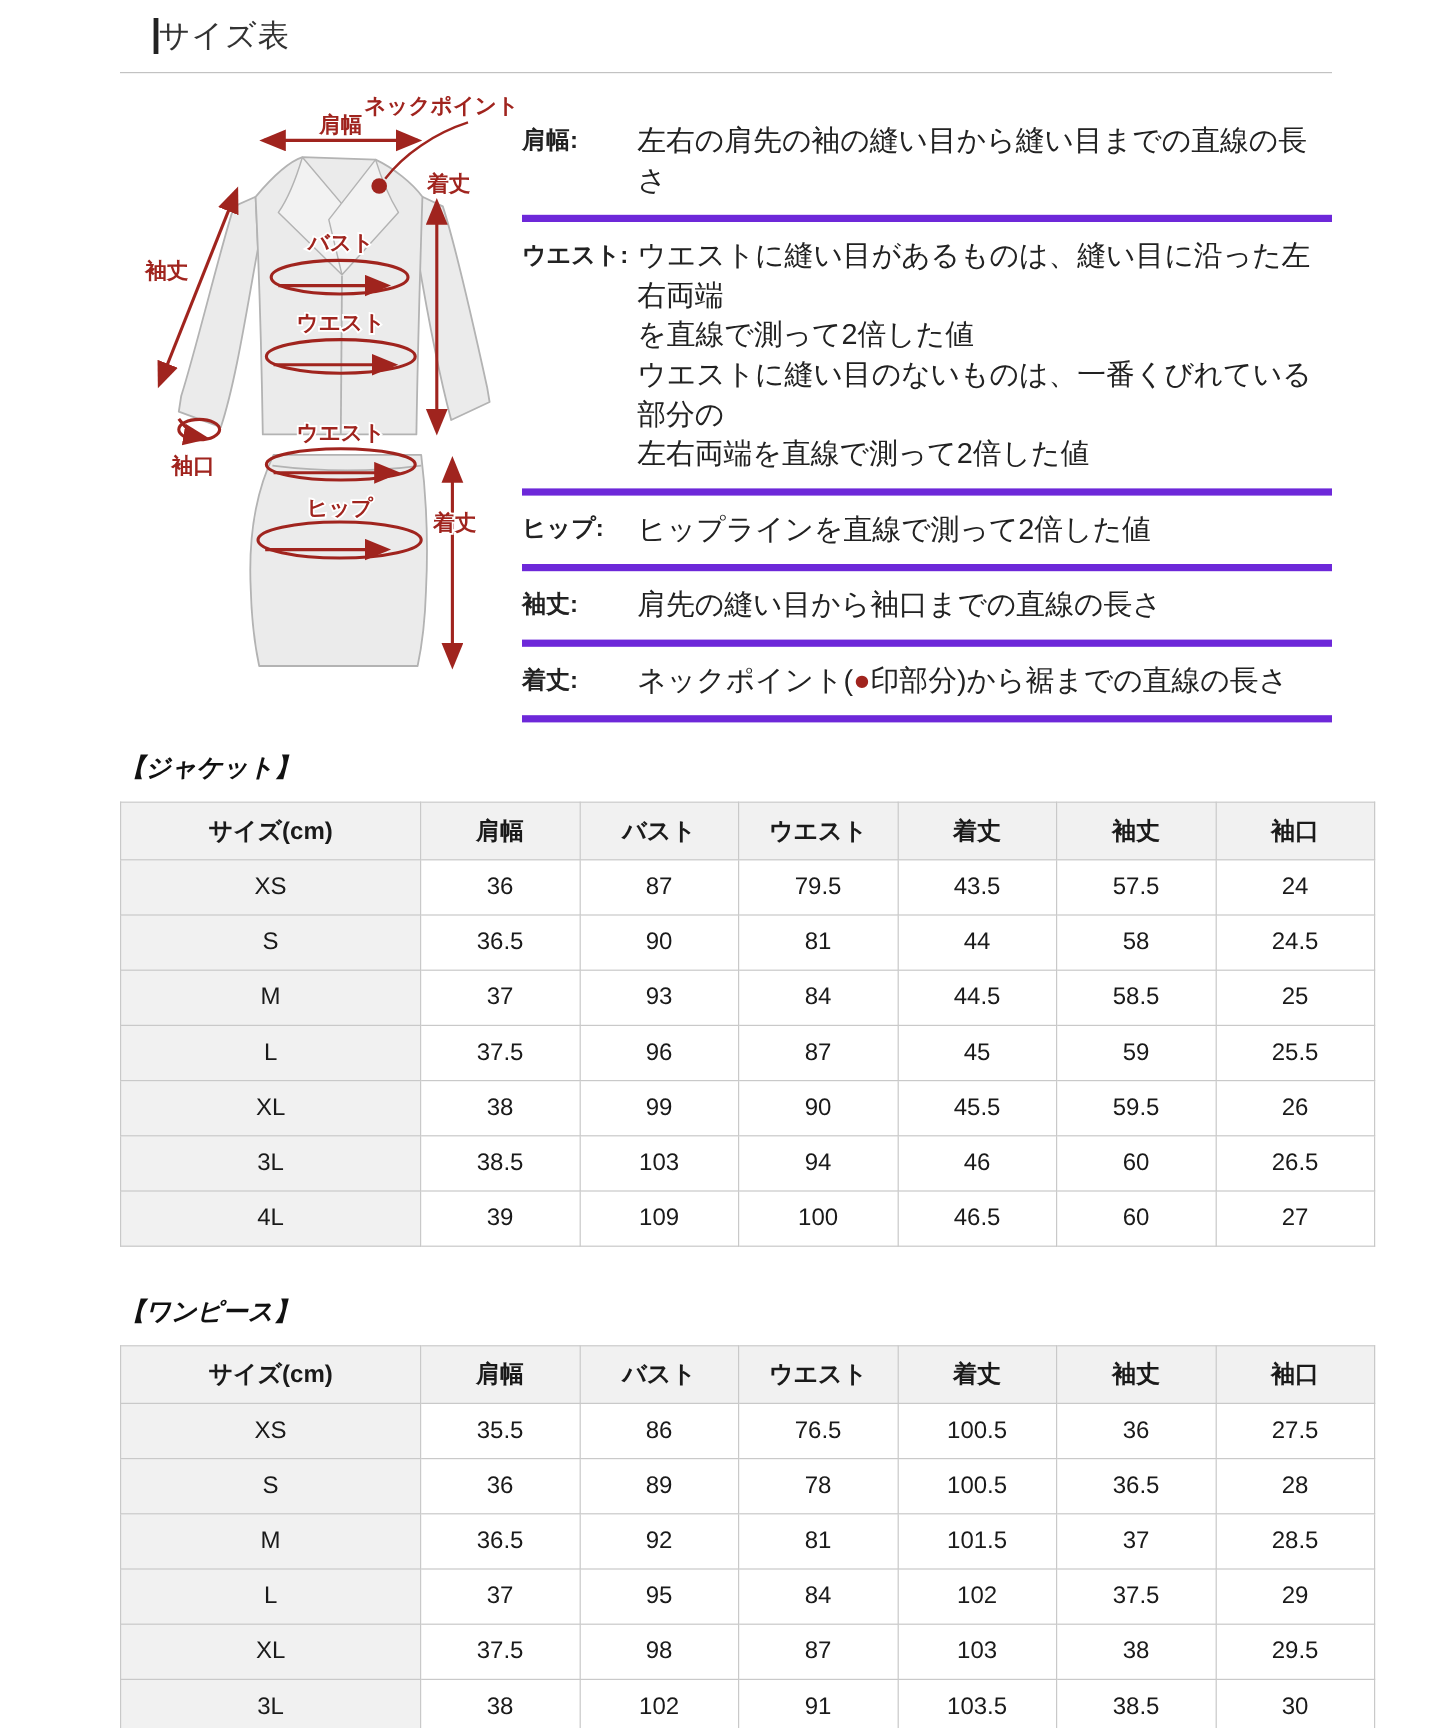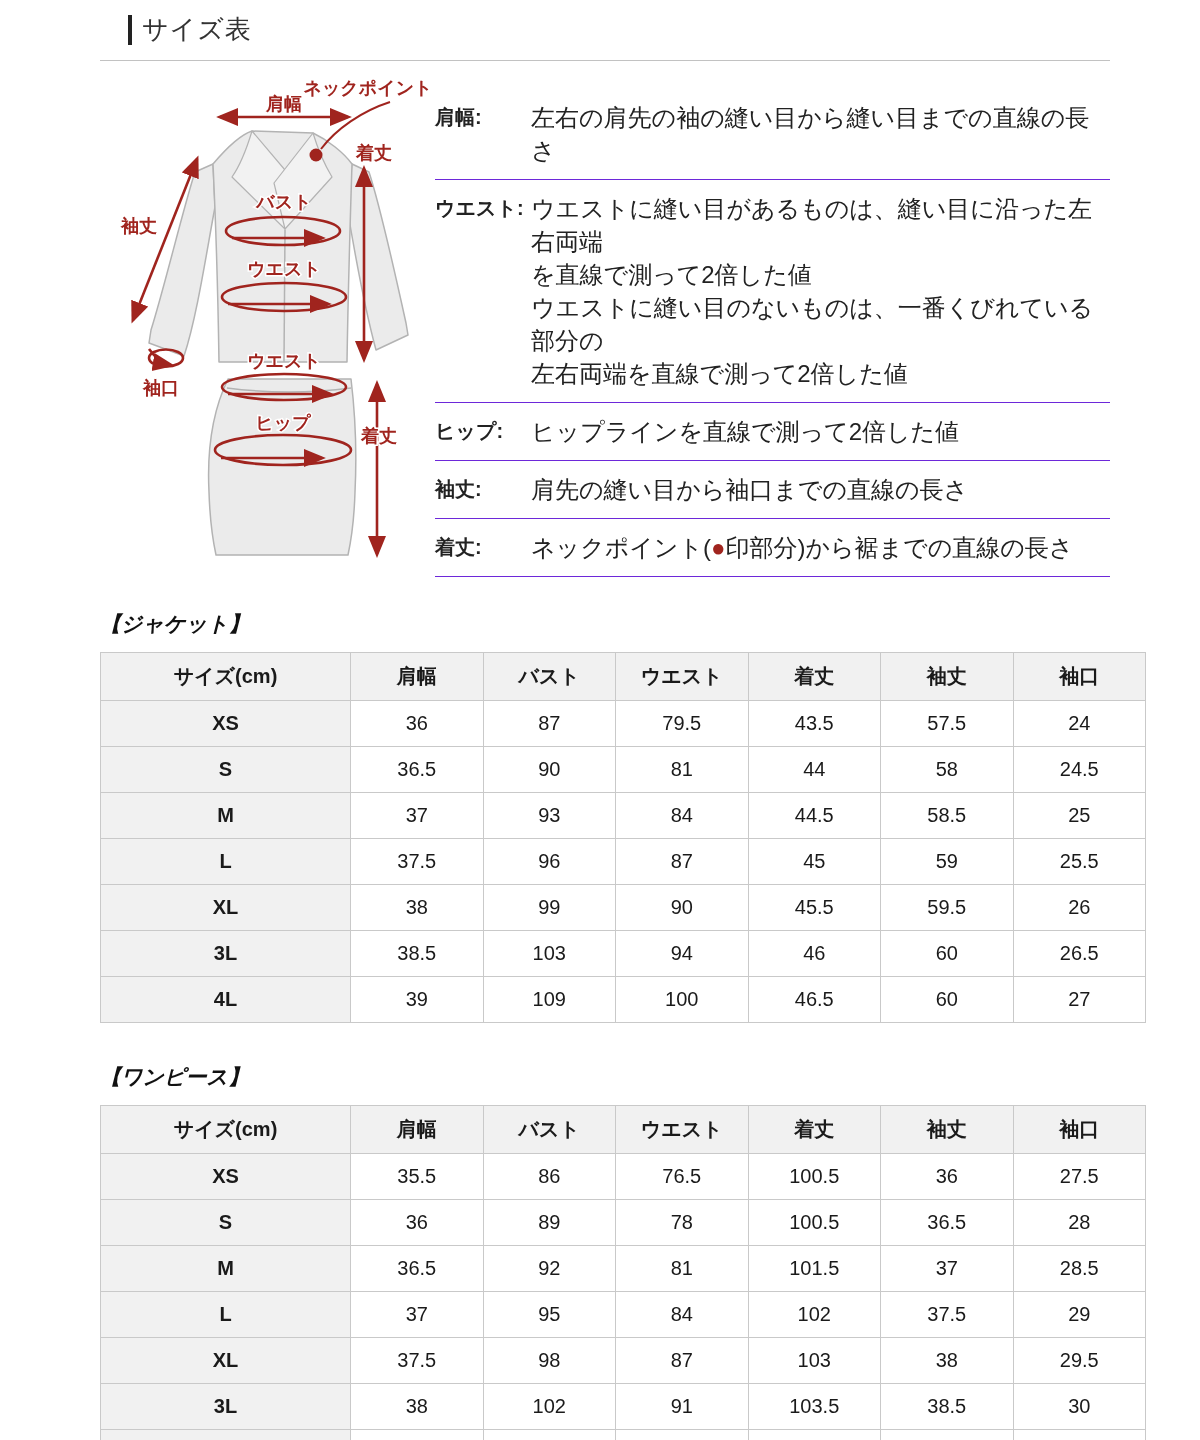--- a/index.html
+++ b/index.html
@@ -13,48 +13,48 @@
   html,body{margin:0;padding:0;}
   body{
     width:1200px;
     background:#fff;
     color:#222;
     font-family:"Liberation Sans","DejaVu Sans",sans-serif;
   }
   .page{padding:12px 90px 8px 100px;}
 
   
-  .title-row{display:flex;align-items:center;gap:10px;padding-left:28px;}
+  .title-row{display:flex;align-items:center;gap:0;padding-left:28px;}
   .title-bar{width:4px;height:30px;background:#222;flex:none;}
   .page-title{margin:0;font-size:26px;font-weight:400;color:#333;letter-spacing:1px;}
   .title-rule{height:1px;background:#c2c2c2;margin-top:13px;}
 
   
   .top-section{display:flex;margin-top:6px;}
   .diagram{width:335px;flex:none;}
   .defs{flex:1;margin-top:22px;}
-  .def-row{display:flex;border-bottom:1px solid #6d28d9;padding:12px 0;}
+  .def-row{display:flex;border-bottom:6px solid #6d28d9;padding:12px 0;}
   .def-term{width:96px;flex:none;font-weight:bold;font-size:20px;line-height:33px;color:#222;}
   .def-desc{flex:1;font-size:24px;line-height:33px;color:#222;}
   .red-dot{color:var(--red);}
 
   
   .section-title{font-size:21px;font-weight:bold;color:#111;margin:40px 0 14px;font-style:italic;}
   .table-section:first-child .section-title{margin-top:24px;}
   table.size-table{border-collapse:collapse;width:1046px;table-layout:fixed;}
   .size-table th,.size-table td{
     border:1px solid var(--line);
     text-align:center;
     font-size:20px;
     height:46px;
     padding:0 4px;
     color:#1a1a1a;
   }
   .size-table thead th{background:var(--cell-gray);font-weight:bold;height:48px;}
-  .size-table tbody th{background:var(--cell-gray);font-weight:bold;}
+  .size-table tbody th{background:var(--cell-gray);font-weight:normal;}
   .size-table td{background:#fff;font-weight:400;}
 
   
   .garment{fill:var(--garment);stroke:var(--garment-stroke);stroke-width:1.5;stroke-linejoin:round;}
   .garment-line{fill:none;stroke:var(--garment-stroke);stroke-width:1.5;}
   .lapel{fill:#f2f2f2;stroke:var(--garment-stroke);stroke-width:1.2;stroke-linejoin:round;}
   .ann{stroke:var(--red);stroke-width:2.6;fill:none;}
   .ann-thin{stroke:var(--red);stroke-width:2;fill:none;}
   .ann-label{
     fill:var(--red);

